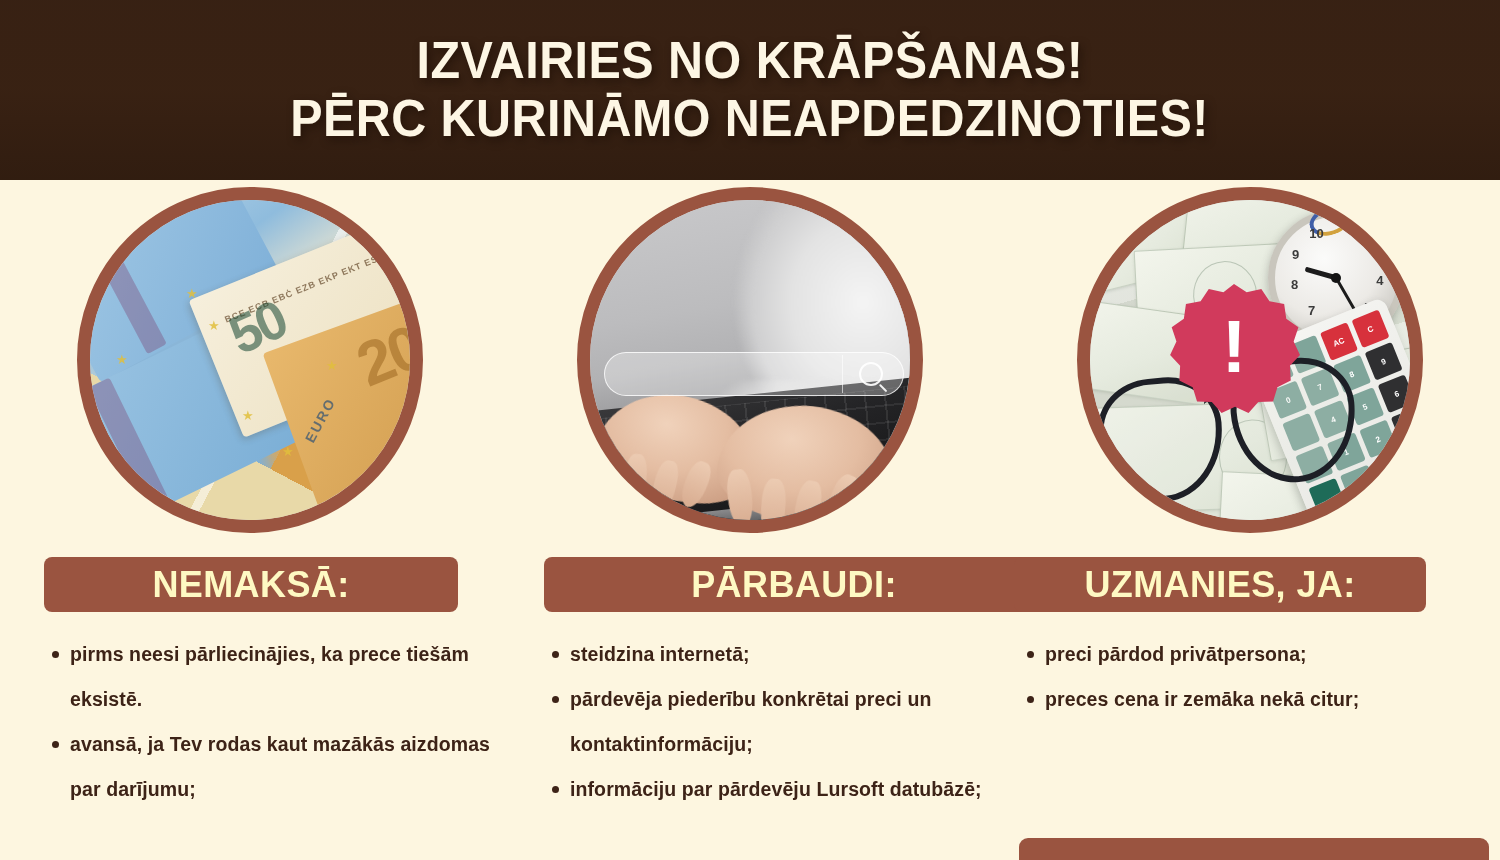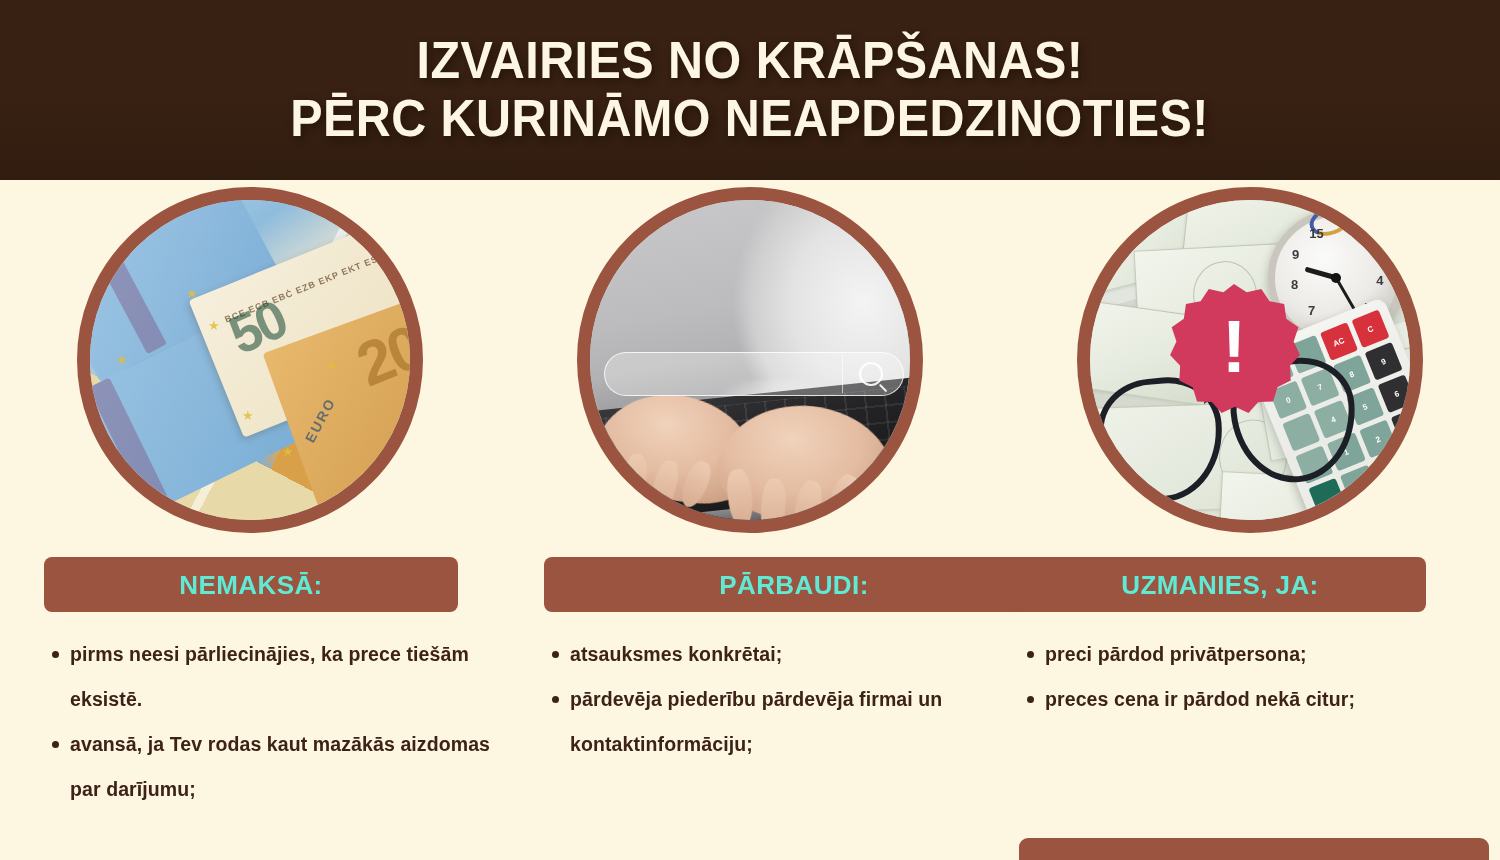--- a/index.html
+++ b/index.html
@@ -438,22 +438,22 @@
     left: 44px;
     width: 414px;
     height: 55px;
     background: #9a5440;
     border-radius: 8px;
     display: flex;
     align-items: center;
     justify-content: center;
   }
   .col-header-text {
-    color: #5eead4;
-    font-size: 26px;
+    color: #fef9c3;
+    font-size: 36px;
     font-weight: 900;
     letter-spacing: 0.4px;
     line-height: 1;
     white-space: nowrap;
   }
 
   
   .bullets {
     position: absolute;
     top: 452px;
@@ -572,22 +572,23 @@
             <div class="search-div"></div>
             <div class="search-glass"></div>
           </div>
         </div>
       </div>
     </div>
     <div class="col-header">
       <span class="col-header-text">PĀRBAUDI:</span>
     </div>
     <ul class="bullets">
-      <li>atsauksmes konkrētai;</li>
-      <li>pārdevēja piederību pārdevēja firmai un kontaktinformāciju;</li>
+      <li>steidzina internetā;</li>
+      <li>pārdevēja piederību konkrētai preci un kontaktinformāciju;</li>
+      <li>informāciju par pārdevēju Lursoft datubāzē;</li>
     </ul>
   </div>
 
   <div class="column c3">
     <div class="circle-wrap">
       <div class="circle">
         <div class="photo-money">
           <div class="bill" style="left:-20px;top:4px;width:150px;height:74px;transform:rotate(-14deg);"></div>
           <div class="bill" style="left:96px;top:-18px;width:160px;height:80px;transform:rotate(6deg);"></div>
           <div class="bill" style="left:46px;top:46px;width:180px;height:92px;transform:rotate(-3deg);">
@@ -595,21 +596,21 @@
           </div>
           <div class="bill" style="left:-26px;top:108px;width:150px;height:86px;transform:rotate(8deg);"></div>
           <div class="bill" style="left:6px;top:204px;width:220px;height:104px;transform:rotate(-2deg);">
             <div class="bill-oval" style="left:122px;top:16px;width:66px;height:74px;"></div>
           </div>
           <div class="bill" style="left:130px;top:276px;width:190px;height:72px;transform:rotate(3deg);"></div>
           <div class="bill" style="left:172px;top:160px;width:160px;height:86px;transform:rotate(-10deg);"></div>
 
           <div class="clock">
             <div class="clock-ring"></div>
-            <div class="clock-num" style="left:34%;top:13%;">15</div>
+            <div class="clock-num" style="left:34%;top:13%;">10</div>
             <div class="clock-num" style="left:17%;top:30%;">9</div>
             <div class="clock-num" style="left:16%;top:55%;">8</div>
             <div class="clock-num" style="left:30%;top:76%;">7</div>
             <div class="clock-num" style="left:54%;top:85%;">6</div>
             <div class="clock-num" style="left:76%;top:74%;">5</div>
             <div class="clock-num" style="left:86%;top:52%;">4</div>
             <div class="clock-hand" style="width:3.4px;height:46px;transform:translateX(-50%) rotate(150deg);"></div>
             <div class="clock-hand" style="width:4.6px;height:32px;transform:translateX(-50%) rotate(-74deg);"></div>
             <div class="clock-pin"></div>
           </div>
@@ -648,19 +649,19 @@
             <div class="alert-mark">!</div>
           </div>
         </div>
       </div>
     </div>
     <div class="col-header">
       <span class="col-header-text">UZMANIES, JA:</span>
     </div>
     <ul class="bullets">
       <li>preci pārdod privātpersona;</li>
-      <li>preces cena ir pārdod nekā citur;</li>
+      <li>preces cena ir zemāka nekā citur;</li>
     </ul>
   </div>
 
 </div>
 
 <div class="bottom-bar"></div>
 
 </body></html>

